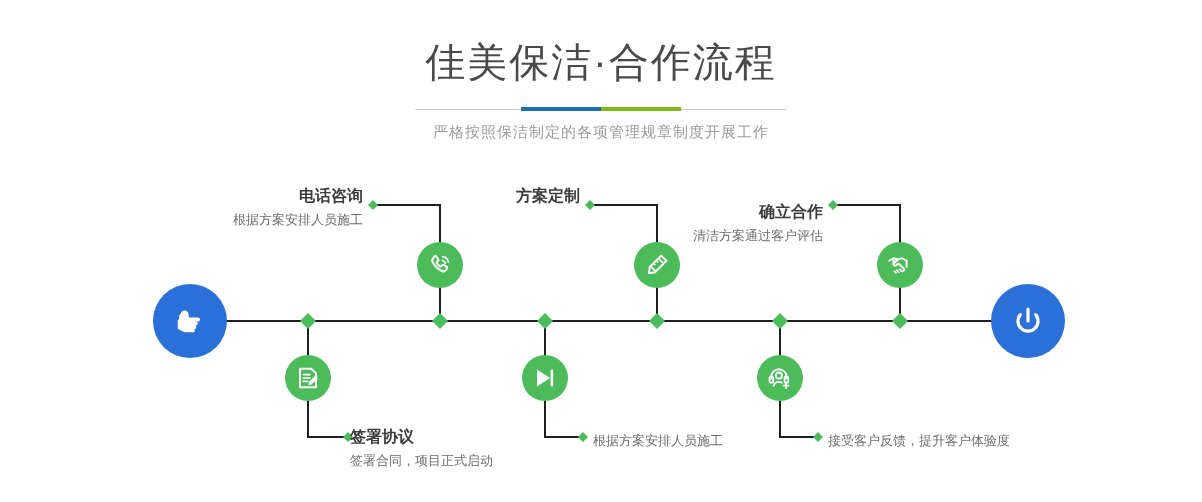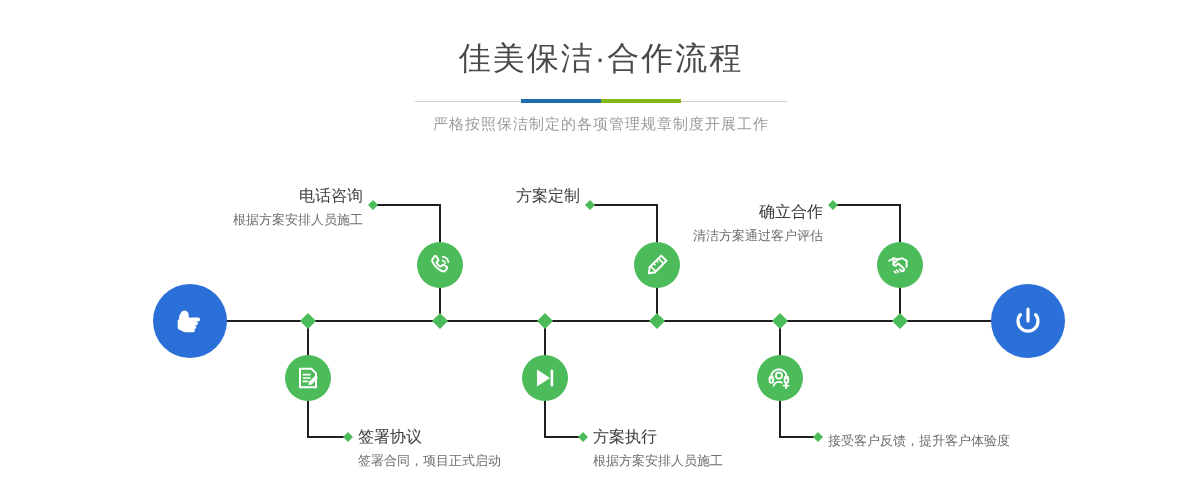--- a/index.html
+++ b/index.html
@@ -7,21 +7,21 @@
     width:1202px; height:502px;
     background:#ffffff;
     font-family:"Liberation Sans","DejaVu Sans",sans-serif;
     overflow:hidden;
   }
   #root { position:relative; width:1202px; height:502px; }
 
   
   .header { position:absolute; left:0; top:0; width:1202px; text-align:center; }
   .title {
-    font-size:32px; color:#4a4a4a; letter-spacing:2px;
+    font-size:40px; color:#4a4a4a; letter-spacing:2px;
     line-height:1; margin-top:42px; font-weight:400;
   }
   .divider { position:relative; width:1202px; height:12px; margin-top:22px; }
   .divider .rule {
     position:absolute; left:415px; top:5px; width:372px; height:1px; background:#cfcfcf;
   }
   .divider .seg-blue {
     position:absolute; left:521px; top:3px; width:80px; height:4px; background:#1f6cb0;
   }
   .divider .seg-green {
@@ -39,21 +39,21 @@
     position:absolute; border-radius:50%;
     display:flex; align-items:center; justify-content:center;
   }
   .node.green { width:46px; height:46px; background:#4cbb5a; }
   .node.blue  { width:74px; height:74px; background:#2b6fd8; }
   .node svg { display:block; }
 
   
   .lbl { position:absolute; }
   .lbl .lbl-title {
-    font-size:16px; color:#3c3c3c; line-height:20px; white-space:nowrap; font-weight:400;
+    font-size:16px; color:#3c3c3c; line-height:20px; white-space:nowrap; font-weight:700;
   }
   .lbl .lbl-desc {
     font-size:13px; color:#6d6d6d; line-height:18px; white-space:nowrap;
     margin-top:5px; font-weight:400;
   }
   .lbl.top { text-align:right; }
   .lbl.bottom { text-align:left; }
 </style>
 </head>
 <body>
@@ -205,27 +205,26 @@
 
   <div class="lbl top" style="left:280px; top:186px; width:300px;">
     <div class="lbl-title">方案定制</div>
   </div>
 
   <div class="lbl top" style="left:523px; top:186px; width:300px;margin-top:16px;">
     <div class="lbl-title">确立合作</div>
     <div class="lbl-desc">清洁方案通过客户评估</div>
   </div>
 
-  <div class="lbl bottom" style="left:358px; top:427px; width:320px;">
+  <div class="lbl bottom" style="left:350px; top:427px; width:320px;">
     <div class="lbl-title">签署协议</div>
     <div class="lbl-desc">签署合同，项目正式启动</div>
   </div>
 
   <div class="lbl bottom" style="left:593px; top:427px; width:320px;">
-    <div class="lbl-title">方案执行</div>
     <div class="lbl-desc">根据方案安排人员施工</div>
   </div>
 
   <div class="lbl bottom" style="left:828px; top:427px; width:340px;">
     <div class="lbl-desc">接受客户反馈，提升客户体验度</div>
   </div>
 
 </div>
 
 </body></html>

